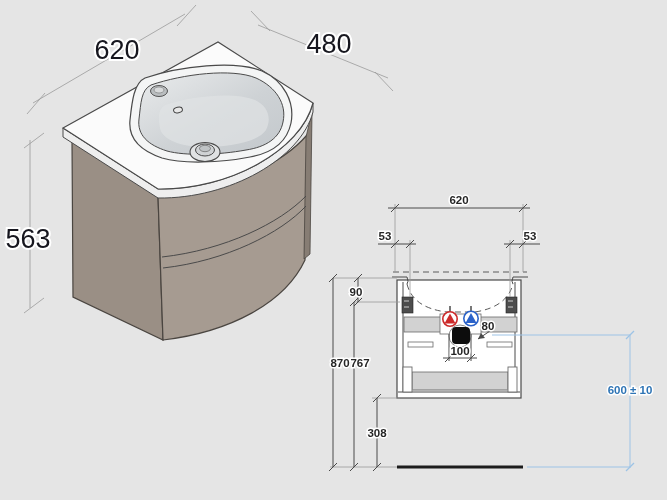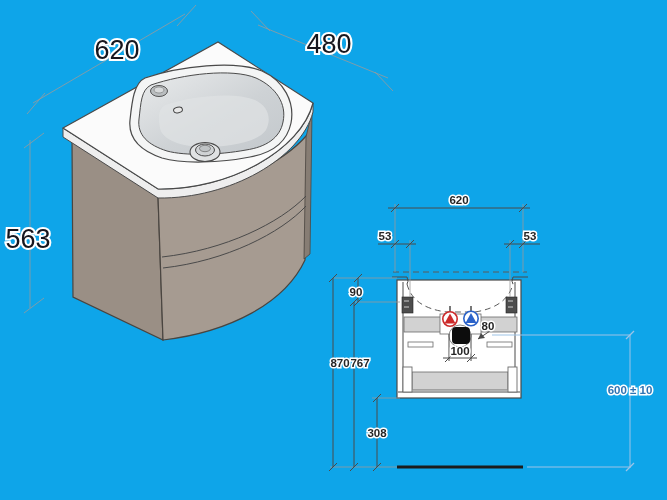--- a/index.html
+++ b/index.html
@@ -1,16 +1,16 @@
 <!DOCTYPE html>
 <html><head>
 <meta charset="utf-8">
 <style>
   html,body{margin:0;padding:0;background:#ffffff;}
-  .page{position:relative;width:667px;height:500px;background:#0ea5e9;overflow:hidden;
+  .page{position:relative;width:667px;height:500px;background:#e5e5e5;overflow:hidden;
         font-family:"Liberation Sans", sans-serif;}
   svg{position:absolute;left:0;top:0;}
   text{font-family:"Liberation Sans", sans-serif;}
   .dim-iso{font-size:27px;fill:#16161e;paint-order:stroke;stroke:#ffffff;stroke-width:4px;}
   .dim-sm{font-size:11.5px;font-weight:bold;fill:#262626;paint-order:stroke;stroke:#ffffff;stroke-width:3px;}
   .dim-blue{font-size:11.5px;font-weight:bold;paint-order:stroke;stroke:#ffffff;stroke-width:3px;}
   .ln{stroke:#4a4a4a;stroke-width:1;fill:none;}
   .ln-thin{stroke:#9a9a9a;stroke-width:0.8;fill:none;}
   .ln-dash{stroke:#5a5a5a;stroke-width:1;fill:none;stroke-dasharray:6 4;}
 </style>

